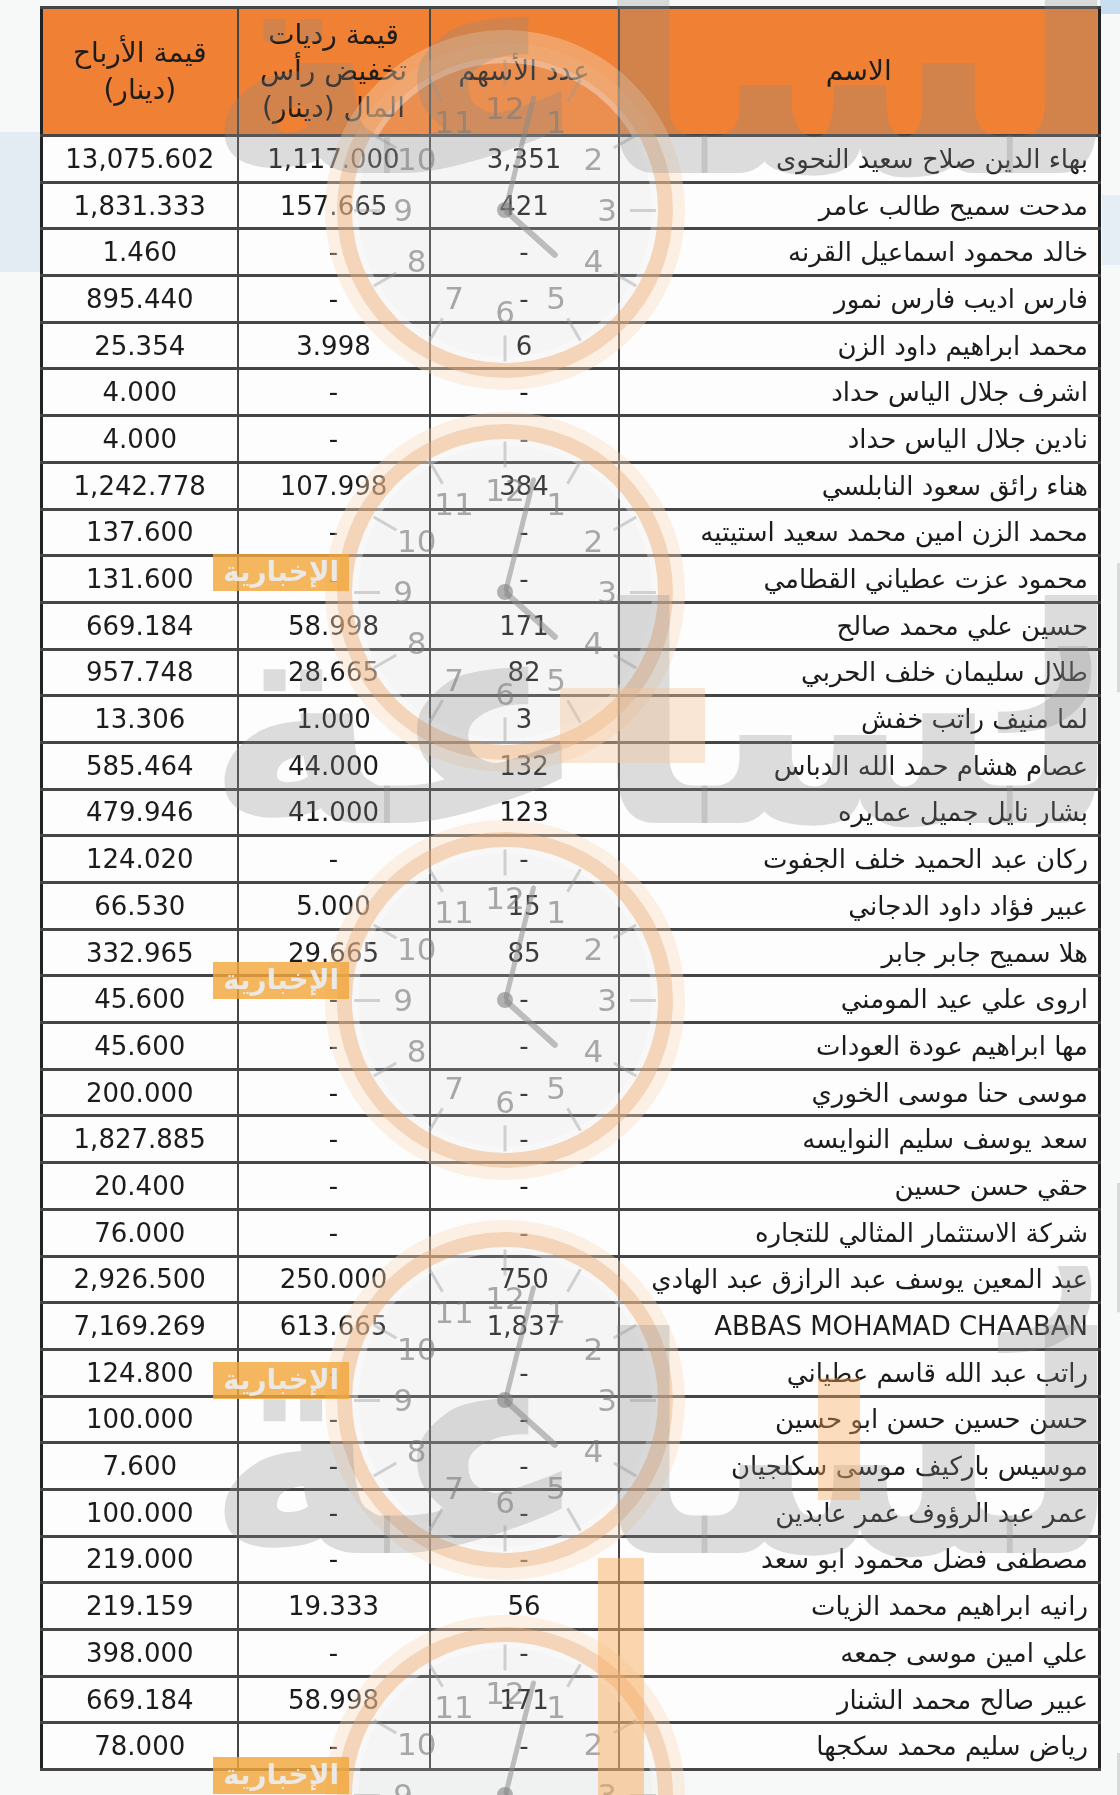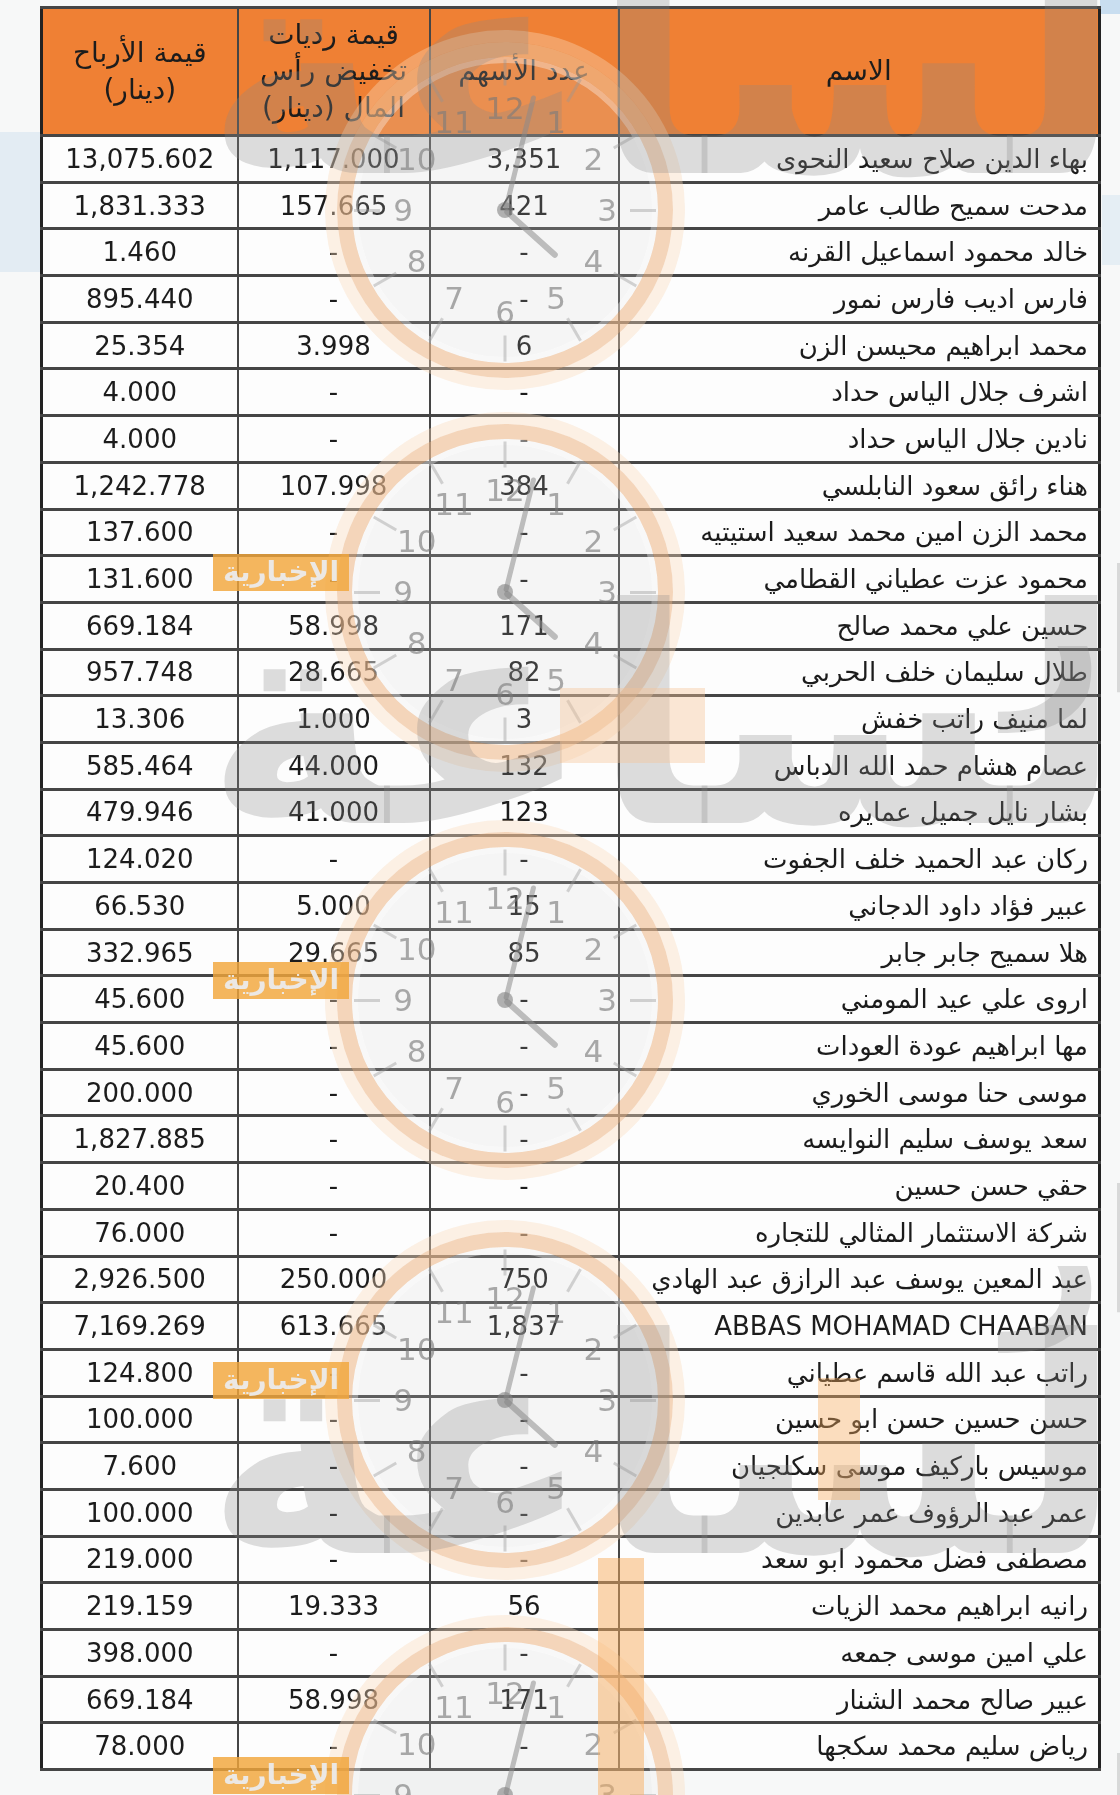--- a/index.html
+++ b/index.html
@@ -114,21 +114,21 @@
         <td class="cell-num">-</td>
         <td class="cell-num">1.460</td>
       </tr>
       <tr>
         <td class="cell-name">فارس اديب فارس نمور</td>
         <td class="cell-num">-</td>
         <td class="cell-num">-</td>
         <td class="cell-num">895.440</td>
       </tr>
       <tr>
-        <td class="cell-name">محمد ابراهيم محيسن الزن</td>
+        <td class="cell-name">محمد ابراهيم داود الزن</td>
         <td class="cell-num">6</td>
         <td class="cell-num">3.998</td>
         <td class="cell-num">25.354</td>
       </tr>
       <tr>
         <td class="cell-name">اشرف جلال الياس حداد</td>
         <td class="cell-num">-</td>
         <td class="cell-num">-</td>
         <td class="cell-num">4.000</td>
       </tr>

